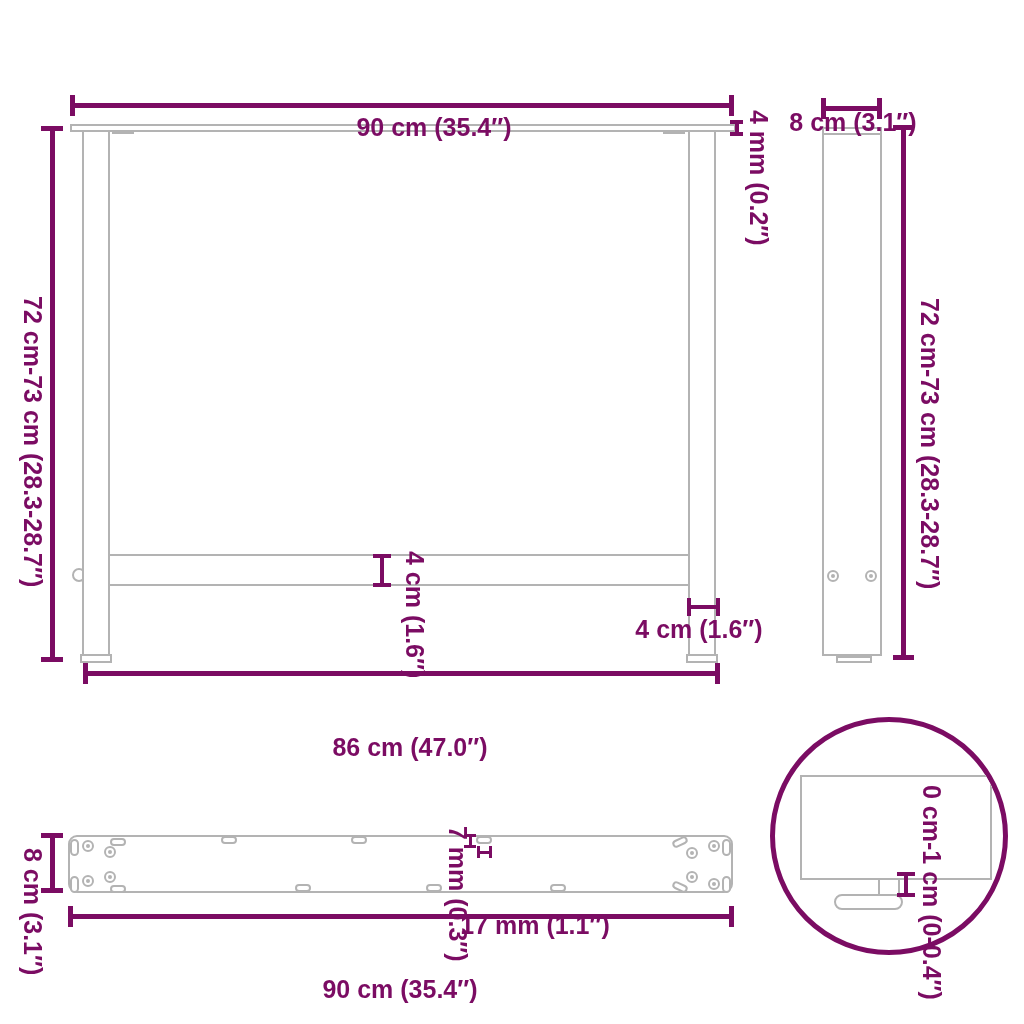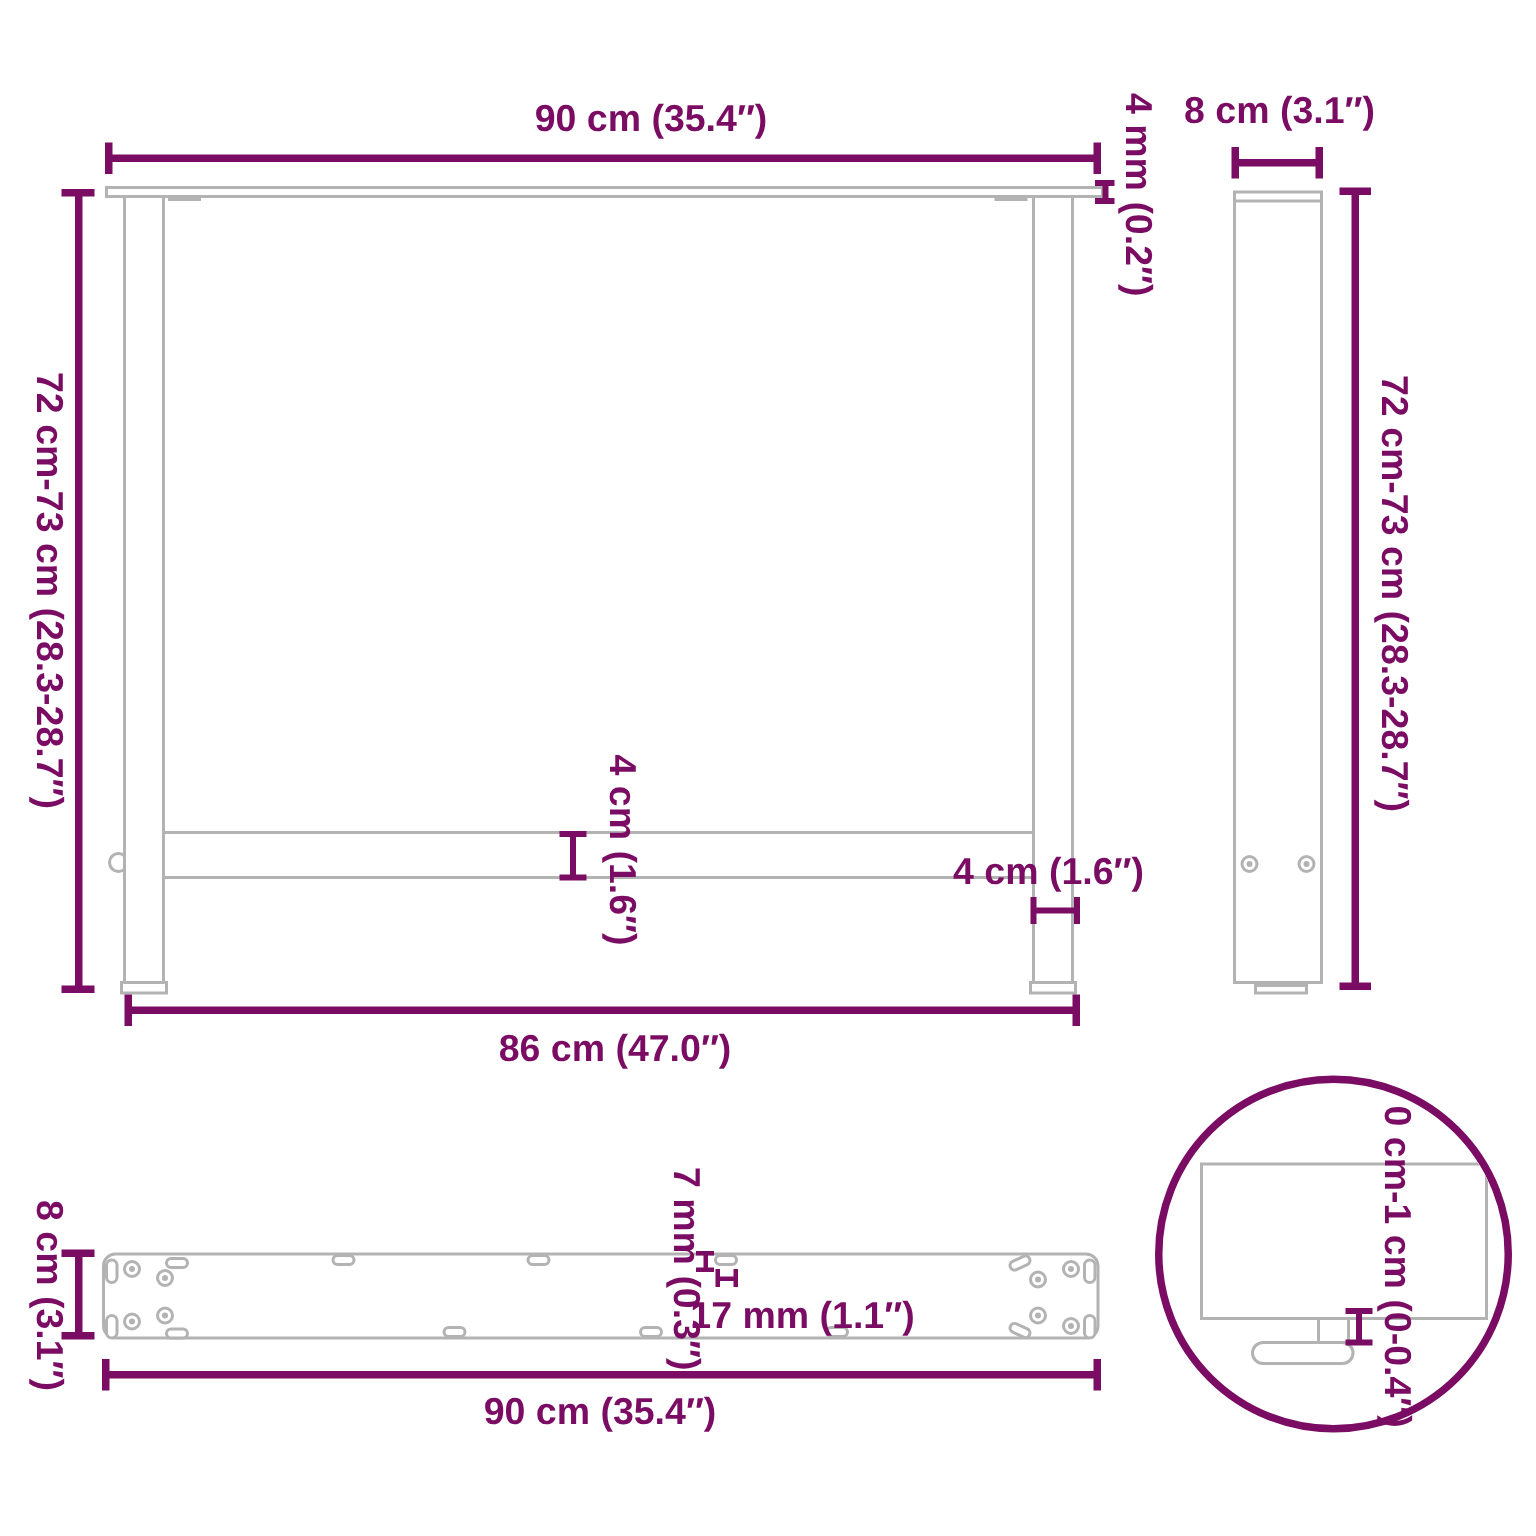--- a/index.html
+++ b/index.html
@@ -3,21 +3,21 @@
 <meta charset="utf-8">
 <style>
   :root{ --p:#7B0C63; --g:#B3B3B3; }
   html,body{margin:0;padding:0;}
   body{width:1024px;height:1024px;position:relative;background:#fff;
        font-family:"Liberation Sans",sans-serif;overflow:hidden;}
   .ol{position:absolute;border:2px solid var(--g);background:#fff;box-sizing:border-box;}
   .gf{position:absolute;background:var(--g);}
   .pf{position:absolute;background:var(--p);}
   .lbl{position:absolute;color:var(--p);font-weight:bold;font-size:25px;
-       line-height:1.1;white-space:nowrap;}
+       line-height:1.1;white-space:nowrap;margin-top:48px;}
   .hc{transform:translateX(-50%);}
   .vt{writing-mode:vertical-rl;}
   .slot{border-radius:8px;}
   .ring{position:absolute;border:2px solid var(--g);border-radius:50%;background:#fff;box-sizing:border-box;}
   .dot{position:absolute;border-radius:50%;background:var(--g);}
   .circleclip{position:absolute;left:770px;top:717px;width:238px;height:238px;
        border:5px solid var(--p);border-radius:50%;box-sizing:border-box;overflow:hidden;background:#fff;}
 </style>
 </head>
 <body style="background: rgb(255, 255, 255);">

